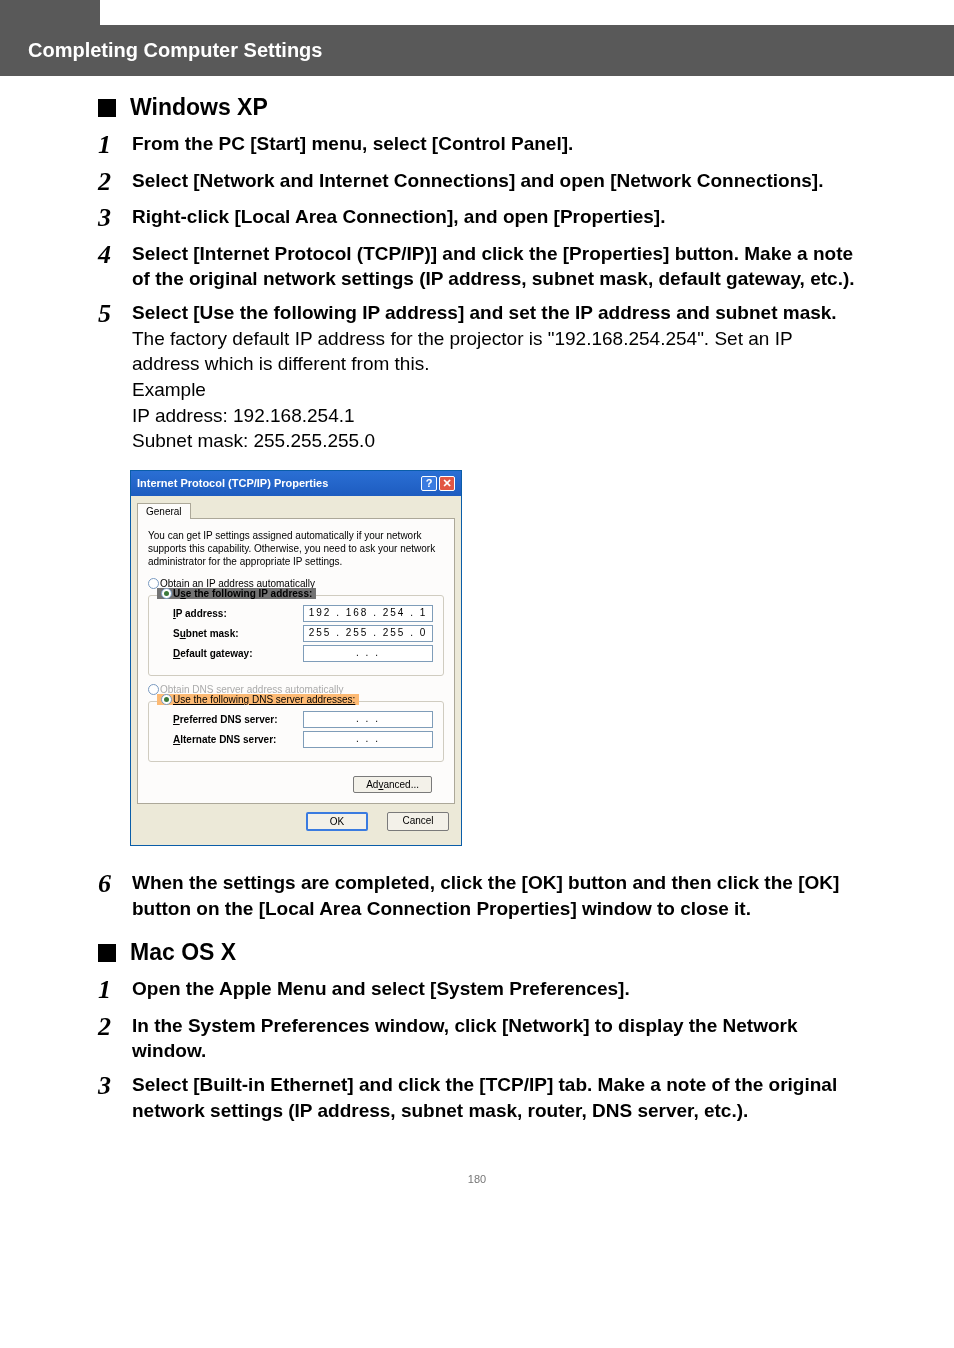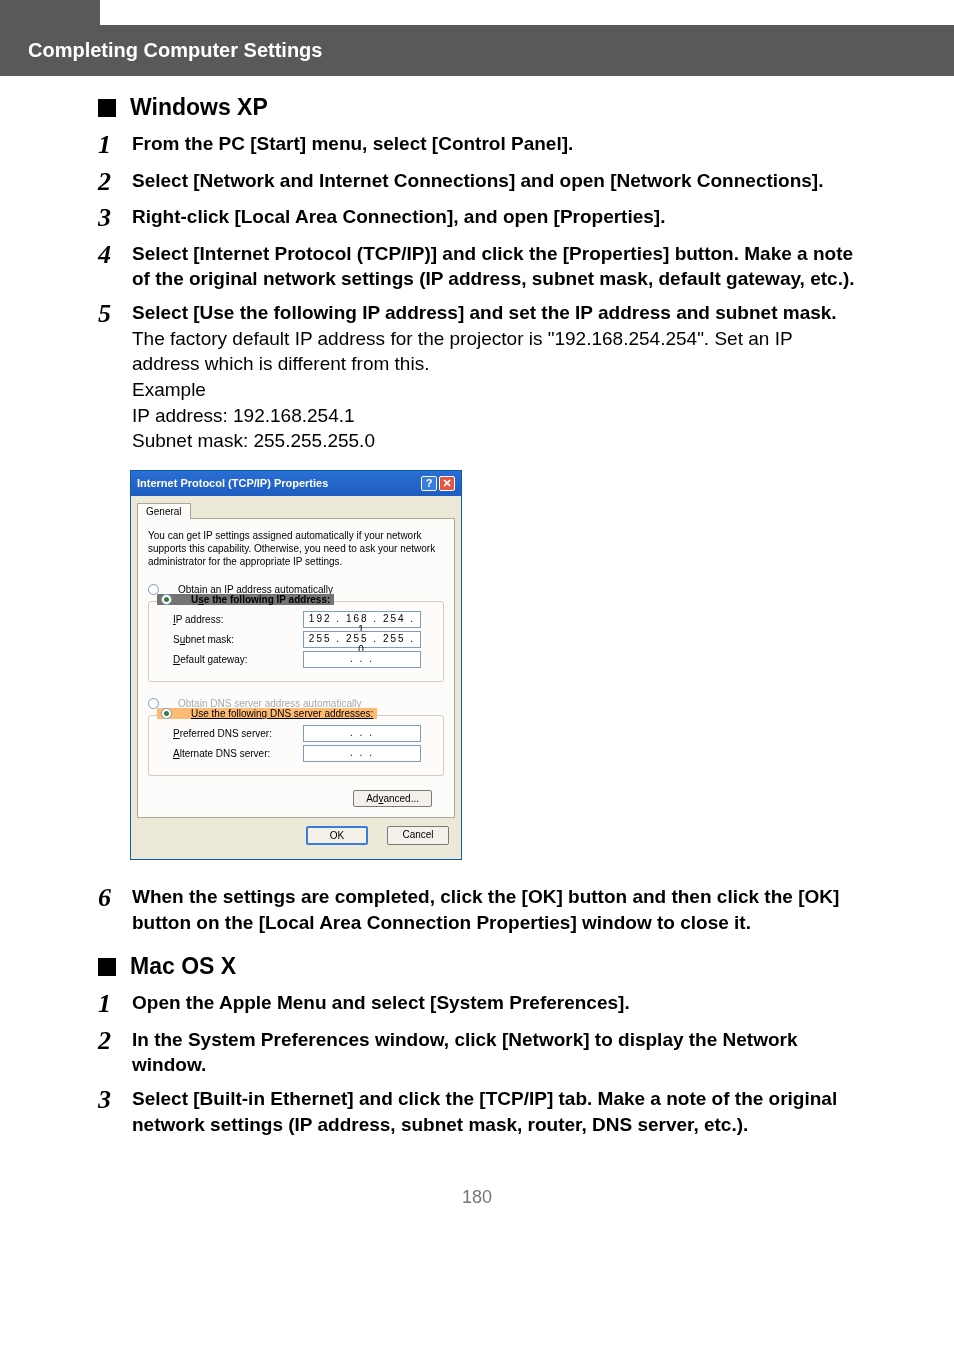--- a/index.html
+++ b/index.html
@@ -21,32 +21,32 @@
   .dlg-tb { background: linear-gradient(#2a6fd4,#1e5cc0); color: #fff; padding: 5px 6px; display: flex; align-items: center; justify-content: space-between; font-weight: bold; font-size: 11px; }
   .dlg-tb-btns { display: flex; gap: 2px; }
   .tb-btn { width: 16px; height: 15px; border: 1px solid #fff; border-radius: 2px; display: flex; align-items: center; justify-content: center; font-size: 11px; }
   .tb-help { background: #3a7be0; }
   .tb-close { background: #e25744; }
   .dlg-inner { padding: 6px; }
   .tab { background: #fdfcfb; border: 1px solid #aca899; border-bottom: none; display: inline-block; padding: 2px 8px; font-size: 10px; position: relative; top: 1px; }
   .panel { border: 1px solid #aca899; background: #fdfcfb; padding: 10px 10px 10px 10px; }
   .panel-text { font-size: 10px; margin-bottom: 10px; line-height: 1.3; }
   .group { border: 1px solid #d0ccc0; border-radius: 3px; padding: 8px 8px 10px 8px; margin-bottom: 8px; position: relative; }
-  .radio-row { display: flex; align-items: center; margin: 16px 0 6px 0; gap: 19px; }
+  .radio-row { display: flex; align-items: center; margin: 2px 0 6px 0; gap: 1px; }
   .rb { width: 11px; height: 11px; border: 1px solid #7a9ac0; border-radius: 50%; background: #fff; display: inline-flex; align-items: center; justify-content: center; flex-shrink: 0; }
   .rb.sel::after { content: ""; width: 5px; height: 5px; background: #3b7a3b; border-radius: 50%; }
   .field-row { display: flex; align-items: center; margin: 3px 0; padding-left: 16px; }
-  .field-label { width: 130px; font-size: 10px; }
-  .field-input { border: 1px solid #7f9db9; background: #fff; height: 17px; width: 118px; font-size: 10px; text-align: center; letter-spacing: 2px; padding: 1px 4px; }
+  .field-label { width: 130px; font-size: 10px; font-weight: bold; }
+  .field-input { border: 1px solid #7f9db9; background: #fff; height: 17px; width: 130px; font-size: 10px; text-align: center; letter-spacing: 2px; padding: 1px 4px; }
   .btn-row { display: flex; justify-content: flex-end; padding: 6px 12px 0 0; }
   .btn { border: 1px solid #7a7a7a; background: #f3f1e9; font-size: 10px; padding: 2px 12px; min-width: 62px; text-align: center; border-radius: 2px; }
   .bottom-btns { display: flex; justify-content: flex-end; gap: 19px; padding: 8px 6px 8px 0; }
   .ok-btn { border: 2px solid #3a7be0; }
   .u { text-decoration: underline; text-decoration-skip-ink: none; }
-  .page-num { text-align: center; color: #777; font-size: 18px; margin-top: 50px; }
+  .page-num { text-align: center; color: #777; font-size: 11px; margin-top: 50px; }
   .disabled { color: #aaa; }
 </style>
 </head>
 <body>
 
 <div class="top-bar"></div>
 <div class="header-band">
   <h2>Completing Computer Settings</h2>
 </div>
 

